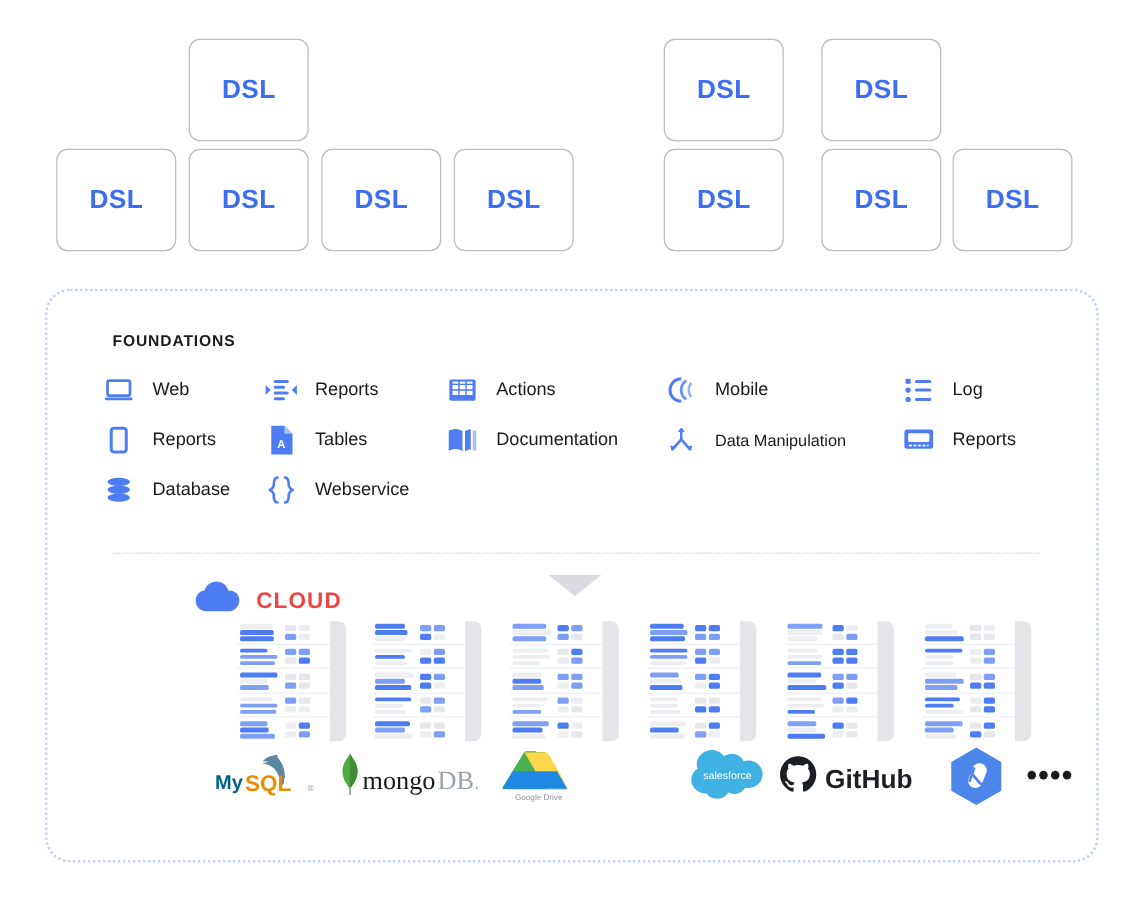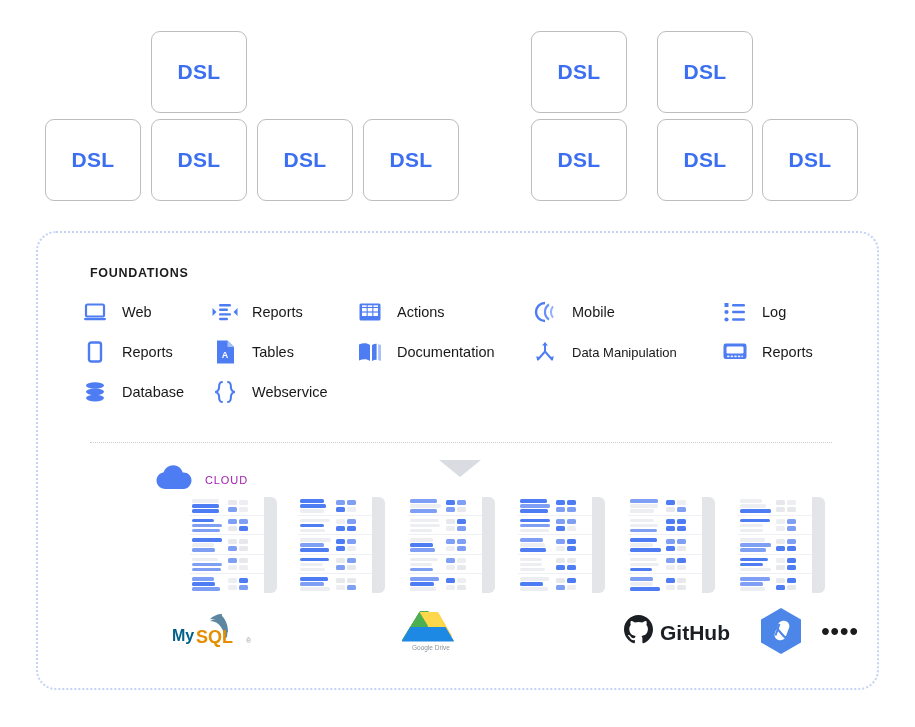--- a/index.html
+++ b/index.html
@@ -104,23 +104,23 @@
   
   #cloud-row {
     position: absolute;
     left: 118px;
     top: 232px;
     display: flex;
     align-items: center;
   }
   #cloud-label {
     margin-left: 13px;
-    color: #a21caf;
-    font-weight: normal;
-    font-size: 11px;
+    color: #ef4444;
+    font-weight: bold;
+    font-size: 18px;
     letter-spacing: 0.9px;
   }
 
   #down-arrow {
     position: absolute;
     left: 401px;
     top: 227px;
     width: 0; height: 0;
     border-left: 21px solid transparent;
     border-right: 21px solid transparent;
@@ -149,21 +149,21 @@
     width: 13px;
     height: 96px;
     background: #e3e5e9;
     border-radius: 0 6px 6px 0;
   }
 
   
   #logos {
     position: absolute;
     left: 100px;
-    top: 375px;
+    top: 365px;
     width: 700px;
     height: 60px;
   }
   .logo {
     position: absolute;
     top: 0;
     height: 46px;
     display: flex;
     align-items: center;
     justify-content: center;
@@ -685,20 +685,29 @@
     </div>
 
   <div id="logos">
       <div class="logo" style="left: 30px; width: 96px;">
         <svg width="92" height="42" viewBox="0 0 92 42">
       <path d="M52 4c-5 0-9 2-12 5 4 0 8 1 11 4 3 3 4 7 4 11l3-2c0-6-2-12-6-16-0.1-0.1 0-2 0-2z" fill="#5d87a1"></path>
       <path d="M40 11c6 0 11 4 13 10 1 3 1 6 0 9l4-3c1-5 0-10-3-14-3-3-8-5-14-2z" fill="#5d87a1"></path>
       <text x="2" y="31" font-family="Liberation Sans, sans-serif" font-size="16" font-weight="bold" fill="#00618a">My</text>
       <text x="26" y="33" font-family="Liberation Sans, sans-serif" font-size="18" font-weight="bold" fill="#e48e00">SQL</text>
       <text x="76" y="33" font-family="Liberation Sans, sans-serif" font-size="7" fill="#9aa3ab">®</text>
+    </svg>
+      </div>
+      <div class="logo" style="left: 126px; width: 120px;">
+        <svg width="116" height="42" viewBox="0 0 116 42">
+      <path d="M14 3c3 5 6 8 6 14 0 7-4 11-6 14-2-3-6-7-6-14C8 11 11 8 14 3z" fill="#4faa41"></path>
+      <path d="M14 3c3 5 6 8 6 14 0 7-4 11-6 14z" fill="#3f8c35"></path>
+      <rect x="13.3" y="30" width="1.4" height="6" fill="#9aa3ab"></rect>
+      <text x="24" y="31" font-family="Liberation Serif, serif" font-size="21" fill="#1a1a1a">mongo</text>
+      <text x="84" y="31" font-family="Liberation Serif, serif" font-size="21" fill="#9aa3ab">DB.</text>
     </svg>
       </div>
       <div class="logo" style="left: 252px; width: 78px;">
         <svg width="74" height="46" viewBox="0 0 74 46">
       <path d="M28 4 L46 4 L60 28 L42 28 Z" fill="#ffd04b"></path>
       <path d="M28 4 L10 33 L19 33 L37 4 Z" fill="#4caf50" transform="translate(0,-1)"></path>
       <path d="M28 4 L19 20 L37 20 L46 4 Z" fill="#4caf50" opacity="0"></path>
       <path d="M27.5 5 L45 33 L27.5 33 L10 33 Z" fill="#3d8b40" opacity="0"></path>
       <path d="M27.8 4.5 L9.5 33.5 L46.5 33.5 L45 30.8 L18.5 30.8 Z" fill="#2f8a3a" opacity="0"></path>
       <g>
@@ -720,20 +729,26 @@
         <path d="M27.5 4 L10 33 L18.4 19 L36 4 Z" fill="#4caf50" opacity="0"></path>
         <path d="M27.6 4.1 L44.1 4.1 L61.8 33.3 L53.4 19 L36.2 19 Z" fill="#ffd74a" opacity="0"></path>
       </g>
       <path d="M27.5 4 L10 33 L27.6 33 L44.1 4 Z" fill="#4caf50"></path>
       <path d="M27.5 4 L44.1 4 L61.9 33 L45 33 Z" fill="#ffd74a"></path>
       <path d="M18.3 19 L53.4 19 L61.9 33 L9.9 33 Z" fill="#1e88e5"></path>
       <path d="M27.5 4 L10 33 L18.3 19 Z" fill="#4caf50"></path>
       <text x="20" y="42" font-family="Liberation Sans, sans-serif" font-size="6.5" fill="#8d9499" text-anchor="start">Google Drive</text>
     </svg>
       </div>
+      <div class="logo" style="left: 406px; width: 76px;">
+        <svg width="72" height="44" viewBox="0 0 72 44">
+      <path d="M20 36c-7 0-13-5-13-11 0-4 2-7 5-9-0.4-1.2-0.6-2.4-0.6-3.7C11.4 6.4 16.8 1 23.5 1c4 0 7.6 2 9.8 5 1.7-1.3 3.9-2 6.2-2 4.2 0 7.8 2.5 9.4 6 1.2-0.4 2.5-0.6 3.8-0.6 6.3 0 11.4 4.9 11.4 11S58.9 31.4 52.6 31.4c-0.9 0-1.8-0.1-2.6-0.3-1.6 3-4.8 5-8.5 5-1.7 0-3.3-0.4-4.7-1.2C34.9 38 31.5 40 27.6 40c-3 0-5.7-1.2-7.6-3.1z" fill="#3fb1e3"></path>
+      <text x="36" y="24" font-family="Liberation Sans, sans-serif" font-size="8.5" fill="#ffffff" text-anchor="middle">salesforce</text>
+    </svg>
+      </div>
       <div class="logo" style="left: 482px; width: 130px;">
         <svg width="126" height="36" viewBox="0 0 126 36">
       <path d="M16.5 2C8.5 2 2 8.5 2 16.5c0 6.4 4.2 11.9 9.9 13.8 0.7 0.1 1-0.3 1-0.7v-2.6c-4 0.9-4.9-1.9-4.9-1.9-0.7-1.7-1.6-2.1-1.6-2.1-1.3-0.9 0.1-0.9 0.1-0.9 1.5 0.1 2.2 1.5 2.2 1.5 1.3 2.2 3.4 1.6 4.2 1.2 0.1-0.9 0.5-1.6 0.9-1.9-3.2-0.4-6.5-1.6-6.5-7.1 0-1.6 0.6-2.9 1.5-3.9-0.2-0.4-0.7-1.9 0.1-3.9 0 0 1.2-0.4 4 1.5 1.2-0.3 2.4-0.5 3.7-0.5 1.2 0 2.5 0.2 3.7 0.5 2.8-1.9 4-1.5 4-1.5 0.8 2 0.3 3.5 0.1 3.9 0.9 1 1.5 2.3 1.5 3.9 0 5.5-3.3 6.7-6.5 7.1 0.5 0.4 1 1.3 1 2.7v4c0 0.4 0.3 0.8 1 0.7C26.8 28.4 31 22.9 31 16.5 31 8.5 24.5 2 16.5 2z" fill="#1b1f23"></path>
       <text x="38" y="27" font-family="Liberation Sans, sans-serif" font-size="21" font-weight="bold" fill="#1b1f23">GitHub</text>
     </svg>
       </div>
       <div class="logo" style="left: 612px; width: 62px;">
         <svg width="52" height="50" viewBox="0 0 52 50">
       <path d="M26 2 L46 13.5 V36.5 L26 48 L6 36.5 V13.5 Z" fill="#4c86e8"></path>
       <path d="M30.5 15c3 1 4.6 4 3.6 6.8l-3.4 9c-1 2.8-4.3 4.2-7.3 3.2s-4.6-4-3.6-6.8l3.4-9c1-2.8 4.3-4.2 7.3-3.2z" fill="#ffffff"></path>

